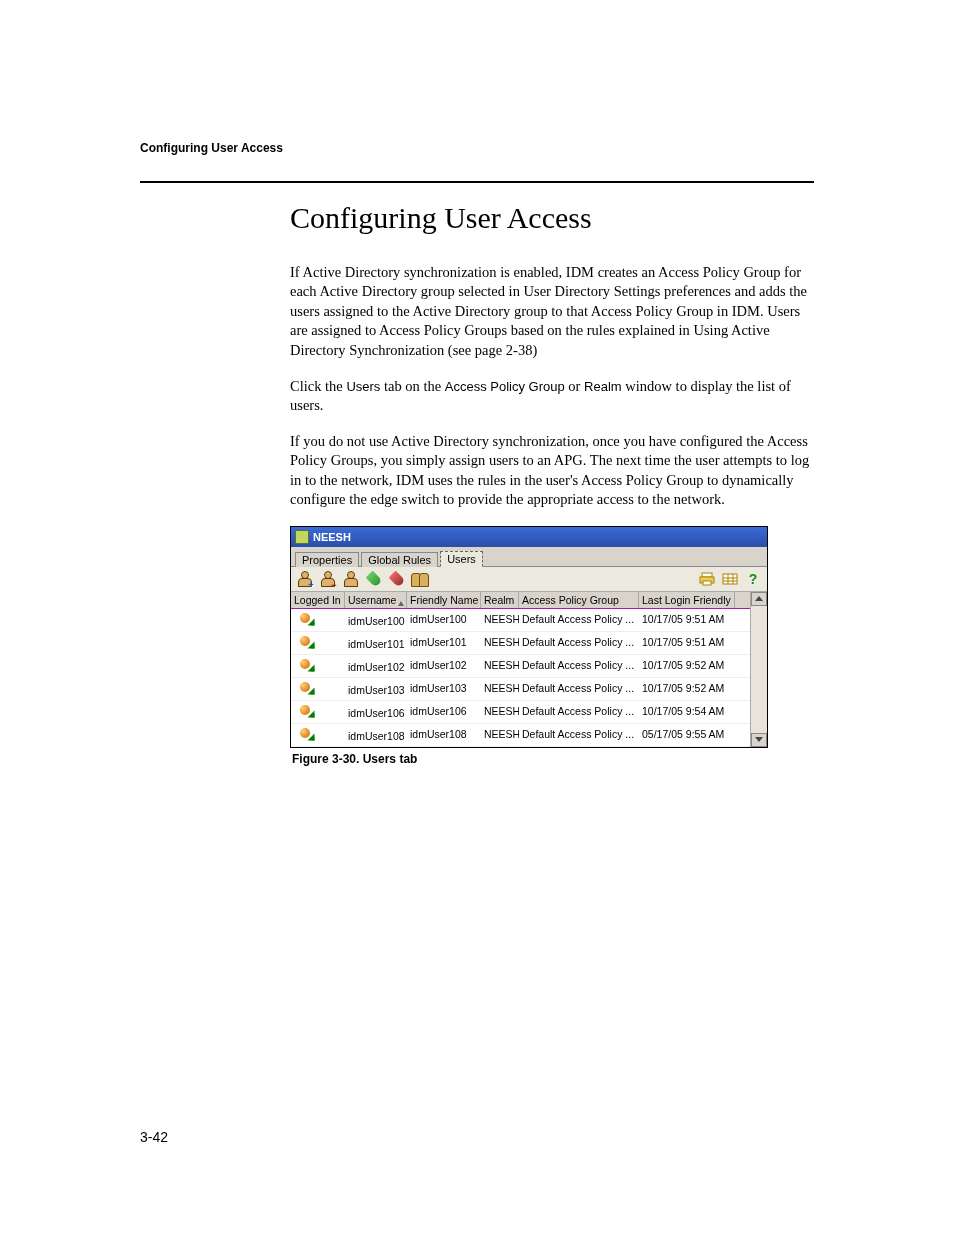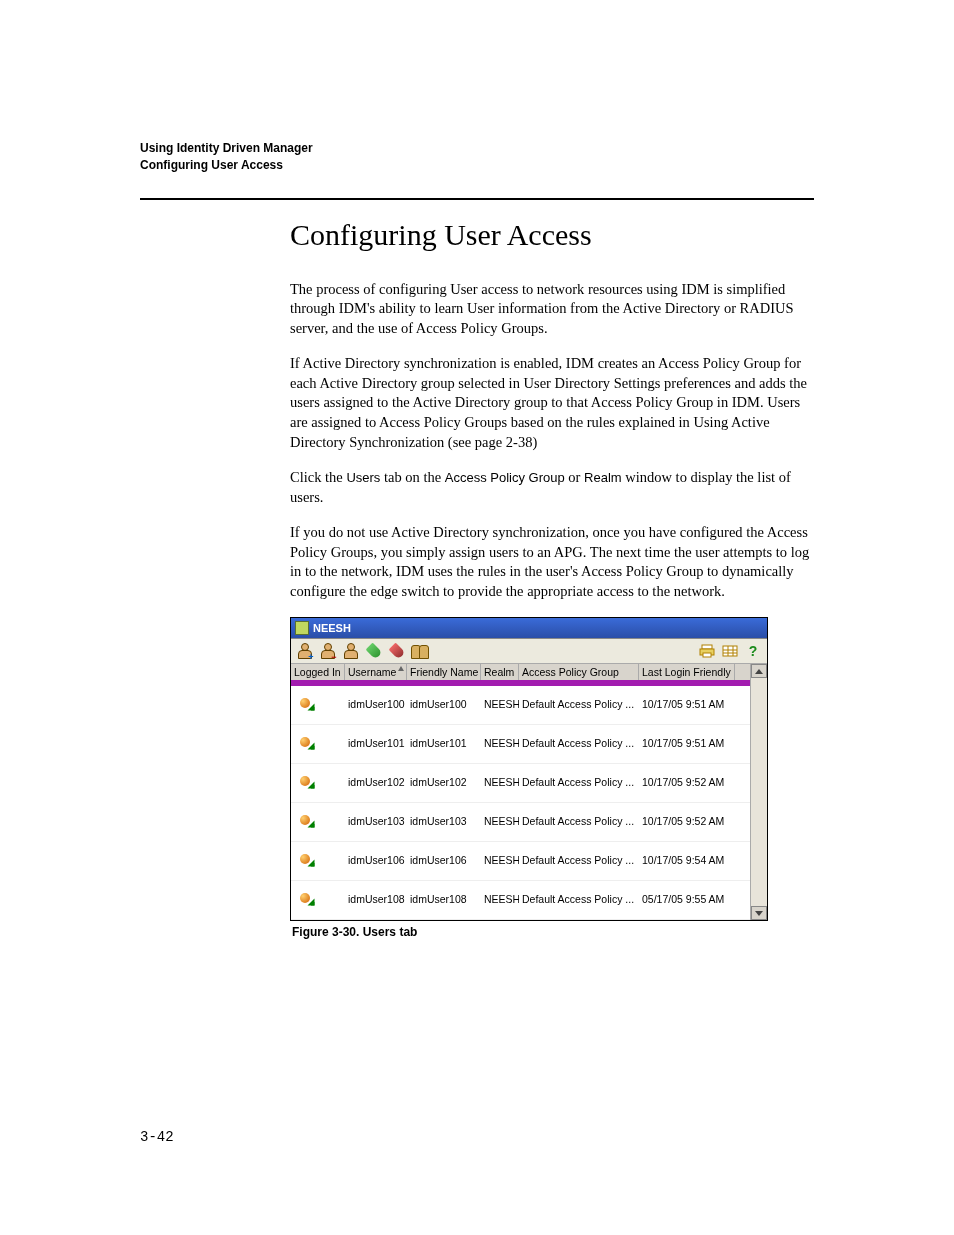--- a/index.html
+++ b/index.html
@@ -48,21 +48,21 @@
   .figure-caption {
     font-family: Arial, Helvetica, sans-serif;
     font-size: 12px;
     font-weight: bold;
     margin: 4px 0 0 2px;
   }
   .page-number {
     position: absolute;
     left: 140px;
     bottom: 90px;
-    font-family: Liberation Mono, monospace;
+    font-family: Liberation Sans, sans-serif;
     font-size: 14px;
   }
 
   
   .app-window {
     border: 1px solid #000;
     width: 476px;
     font-family: Tahoma, Arial, sans-serif;
     font-size: 11px;
     background: #d8d4cc;
@@ -124,46 +124,46 @@
     border: 1px solid transparent;
   }
   .table-wrap {
     display: flex;
     background: #fff;
   }
   .table-main { flex: 1; }
   .grid-header {
     display: flex;
     background: #d8d4cc;
-    border-bottom: 6px solid #a21caf;
+    border-bottom: 1px solid #a21caf;
     font-size: 10.5px;
   }
   .grid-header > div {
     border-right: 1px solid #aaa;
     padding: 2px 3px;
     box-sizing: border-box;
     white-space: nowrap;
     overflow: hidden;
   }
   .col-logged { width: 54px; }
-  .col-user   { width: 62px; display:flex; align-items:flex-start; gap:2px;}
+  .col-user   { width: 62px; display:flex; align-items:flex-end; gap:2px;}
   .col-friend { width: 74px; }
   .col-realm  { width: 38px; }
   .col-apg    { width: 120px; }
   .col-last   { width: 96px; }
   .sort-tri {
     width:0;height:0;border-left:3px solid transparent;border-right:3px solid transparent;border-bottom:5px solid #666;
   }
   .grid-body .grid-row {
     display: flex;
     font-size: 10.5px;
     border-bottom: 1px solid #eee;
   }
   .grid-body .grid-row > div {
-    padding: 12px 3px;
+    padding: 4px 3px;
     box-sizing: border-box;
     white-space: nowrap;
     overflow: hidden;
   }
   .logged-icon {
     position: relative;
     width: 16px; height: 14px;
     margin-left: 6px;
   }
   .logged-icon .blob {
@@ -222,42 +222,45 @@
   .people-icon .p{position:absolute;width:8px;height:12px;background:#d8b060;border:1px solid #705000;border-radius:3px 3px 0 0;}
   .people-icon .p:first-child{left:0;top:2px;}
   .people-icon .p:last-child{right:0;top:2px;}
   .help-icon{color:#1a8a1a;font-weight:bold;font-size:14px;font-family:Arial;}
 </style>
 </head>
 <body>
 
 <div class="page">
   <div class="running-header">
-    <div>Using Identity Driven Manager</div>
     <div>Configuring User Access</div>
   </div>
 
   <hr class="hr-heavy">
 
   <div class="body-col">
     <h1 class="section-title">Configuring User Access</h1>
 
-    <p class="body">The process of configuring User access to network resources using IDM is simplified through IDM's ability to learn User information from the Active Directory or RADIUS server, and the use of Access Policy Groups.</p>
     <p class="body">If Active Directory synchronization is enabled, IDM creates an Access Policy Group for each Active Directory group selected in User Directory Settings preferences and adds the users assigned to the Active Directory group to that Access Policy Group in IDM. Users are assigned to Access Policy Groups based on the rules explained in Using Active Directory Synchronization (see page 2-38)</p>
     <p class="body">
       <span>Click the </span><span class="sans-inline">Users</span><span> tab on the </span><span class="sans-inline">Access Policy Group</span><span> or </span><span class="sans-inline">Realm</span><span> window to display the list of users.</span>
     </p>
     <p class="body">If you do not use Active Directory synchronization, once you have configured the Access Policy Groups, you simply assign users to an APG. The next time the user attempts to log in to the network, IDM uses the rules in the user's Access Policy Group to dynamically configure the edge switch to provide the appropriate access to the network.</p>
 
     <div class="app-window">
       <div class="titlebar">
         <span class="titlebar-icon"></span>
         <span>NEESH</span>
       </div>
 
+      <div class="tabstrip">
+        <div class="tab">Properties</div>
+        <div class="tab">Global Rules</div>
+        <div class="tab active">Users</div>
+      </div>
 
       <div class="toolbar-row">
         <div class="toolbar-left">
           <div class="tb-btn">
             <div class="user-icon">
                 <div class="head"></div>
                 <div class="body"></div>
                 <div class="badge plus">+</div>
               </div>
           </div>

